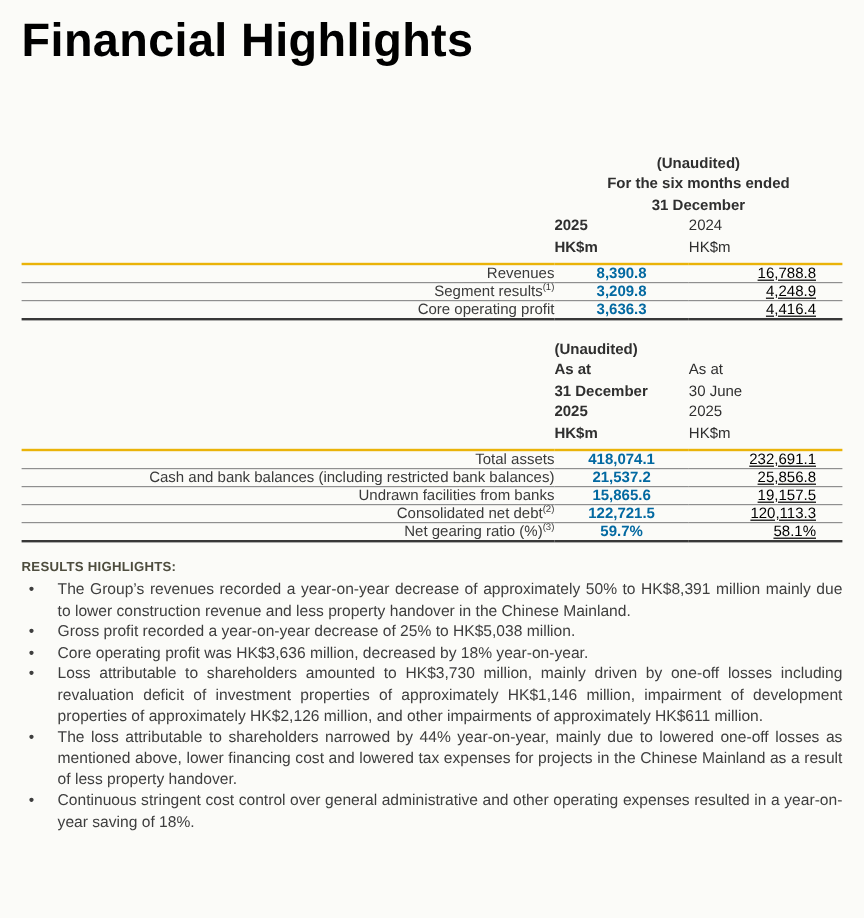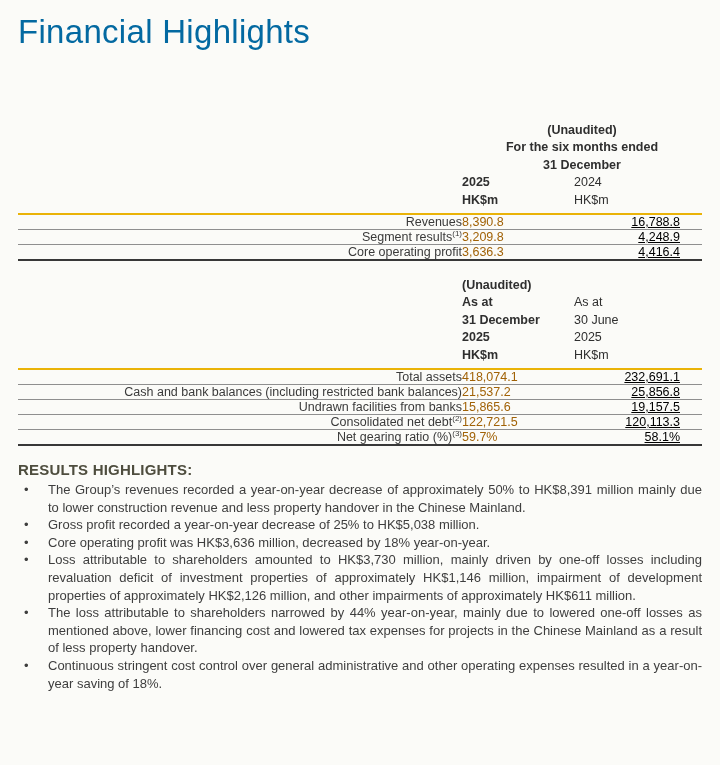--- a/index.html
+++ b/index.html
@@ -7,24 +7,24 @@
     width: 720px; height: 765px;
     background: #fbfbf8;
     font-family: "Liberation Sans", sans-serif;
     color: #3e3e3e;
     overflow: hidden;
   }
   .page { padding: 0 18px; }
 
   .doc-title {
     margin: 13px 0 0 0;
-    font-size: 33px;
-    font-weight: 400;
+    font-size: 39px;
+    font-weight: 700;
     letter-spacing: 0.3px;
-    color: #0369a1;
+    color: #000000;
   }
 
   table.fin {
     width: 100%;
     border-collapse: collapse;
     font-size: 12.5px;
     table-layout: fixed;
   }
   table.fin col.c-label { width: auto; }
   table.fin col.c-num1 { width: 112px; }
@@ -38,27 +38,27 @@
   thead .hr { text-align: left; }
   thead td.n2 { padding-right: 22px; }
   thead tr.hdr-last td { border-bottom: 2px solid #eab308; padding-bottom: 4px; }
 
   .t1 { margin-top: 71px; }
   .t2 { margin-top: 16px; }
 
   tbody td { border-bottom: 1px solid #8f8f8f; padding: 7px 0 6px 0; }
   tbody tr:last-child td { border-bottom: 2px solid #383838; }
   tbody td.lbl { text-align: right; color: #3a3a3a; }
-  tbody td.n1 { text-align: left; font-weight: 400; color: #a16207; }
+  tbody td.n1 { text-align: center; font-weight: 700; color: #0369a1; }
   tbody td.n2 { text-align: right; padding-right: 22px; color: #000000; text-decoration: underline; }
   sup.fn { font-size: 8px; vertical-align: super; line-height: 0; }
 
   .results-heading {
     margin: 15px 0 3px 0;
-    font-size: 15px;
+    font-size: 11px;
     font-weight: 700;
     letter-spacing: 0.2px;
     color: #4e4d3e;
   }
   ul.bullets { list-style: none; margin: 0; padding: 0; }
   ul.bullets li {
     position: relative;
     padding-left: 30px;
     text-align: justify;
     font-size: 13px;

